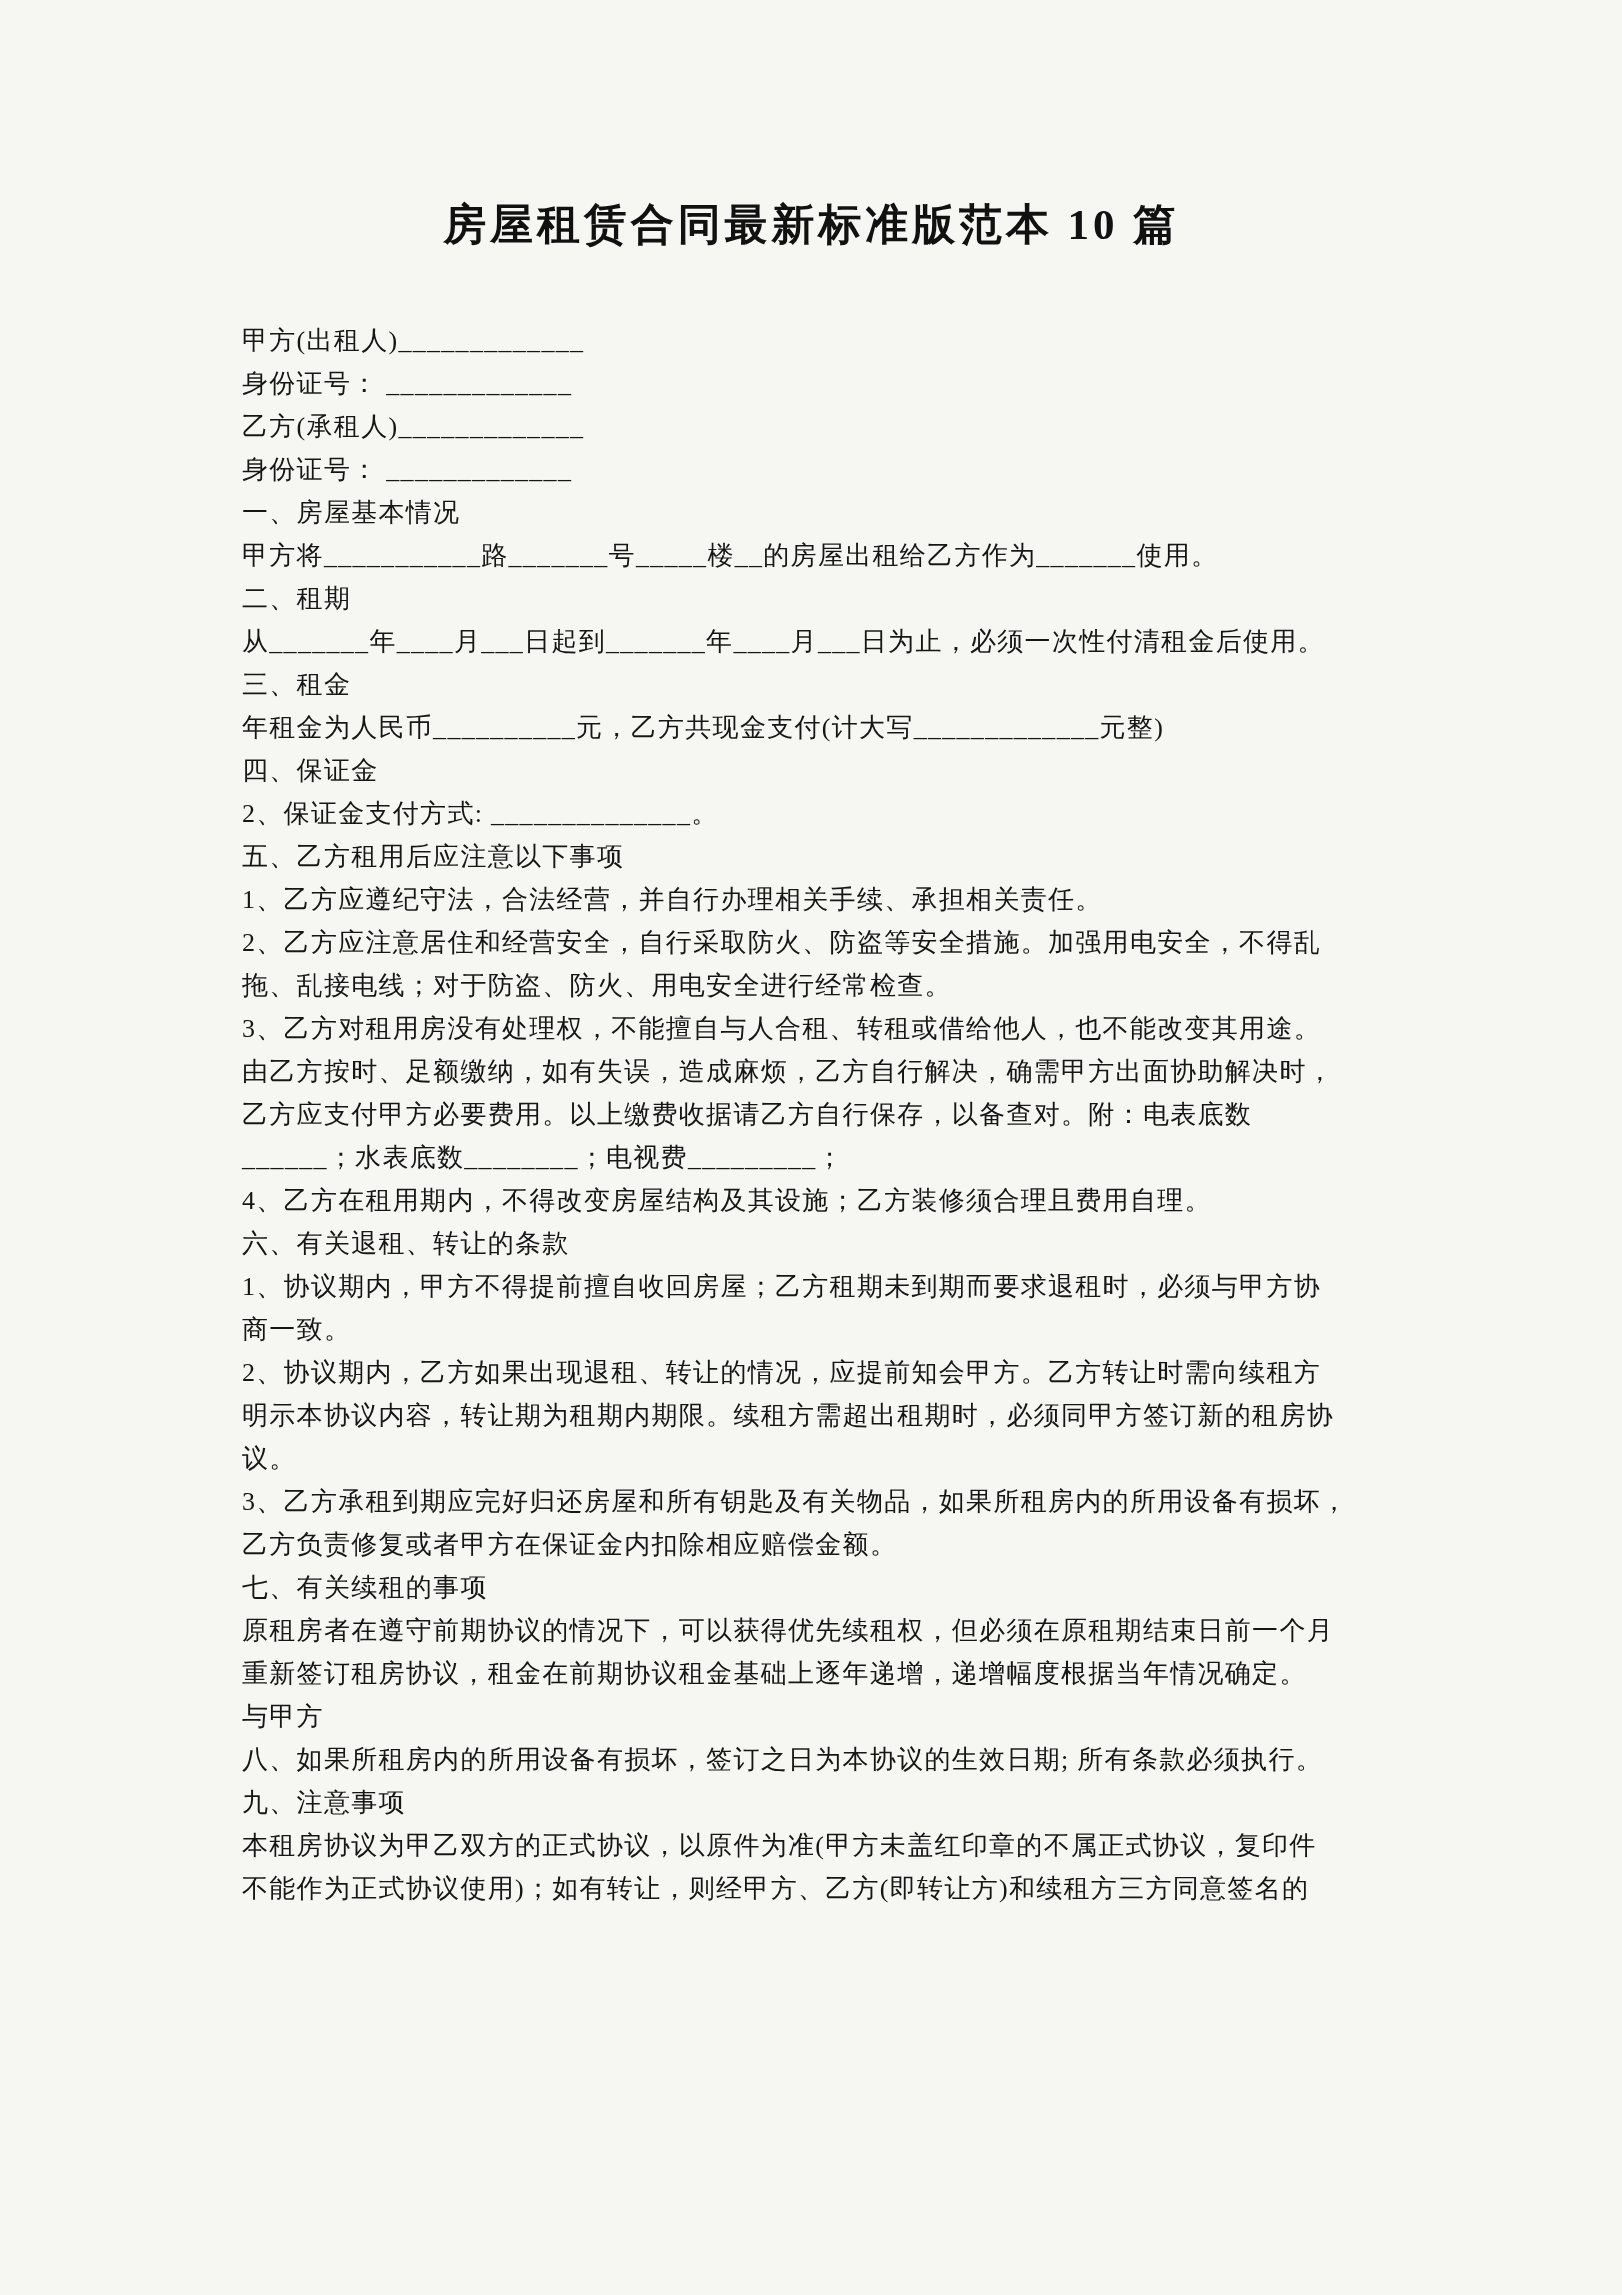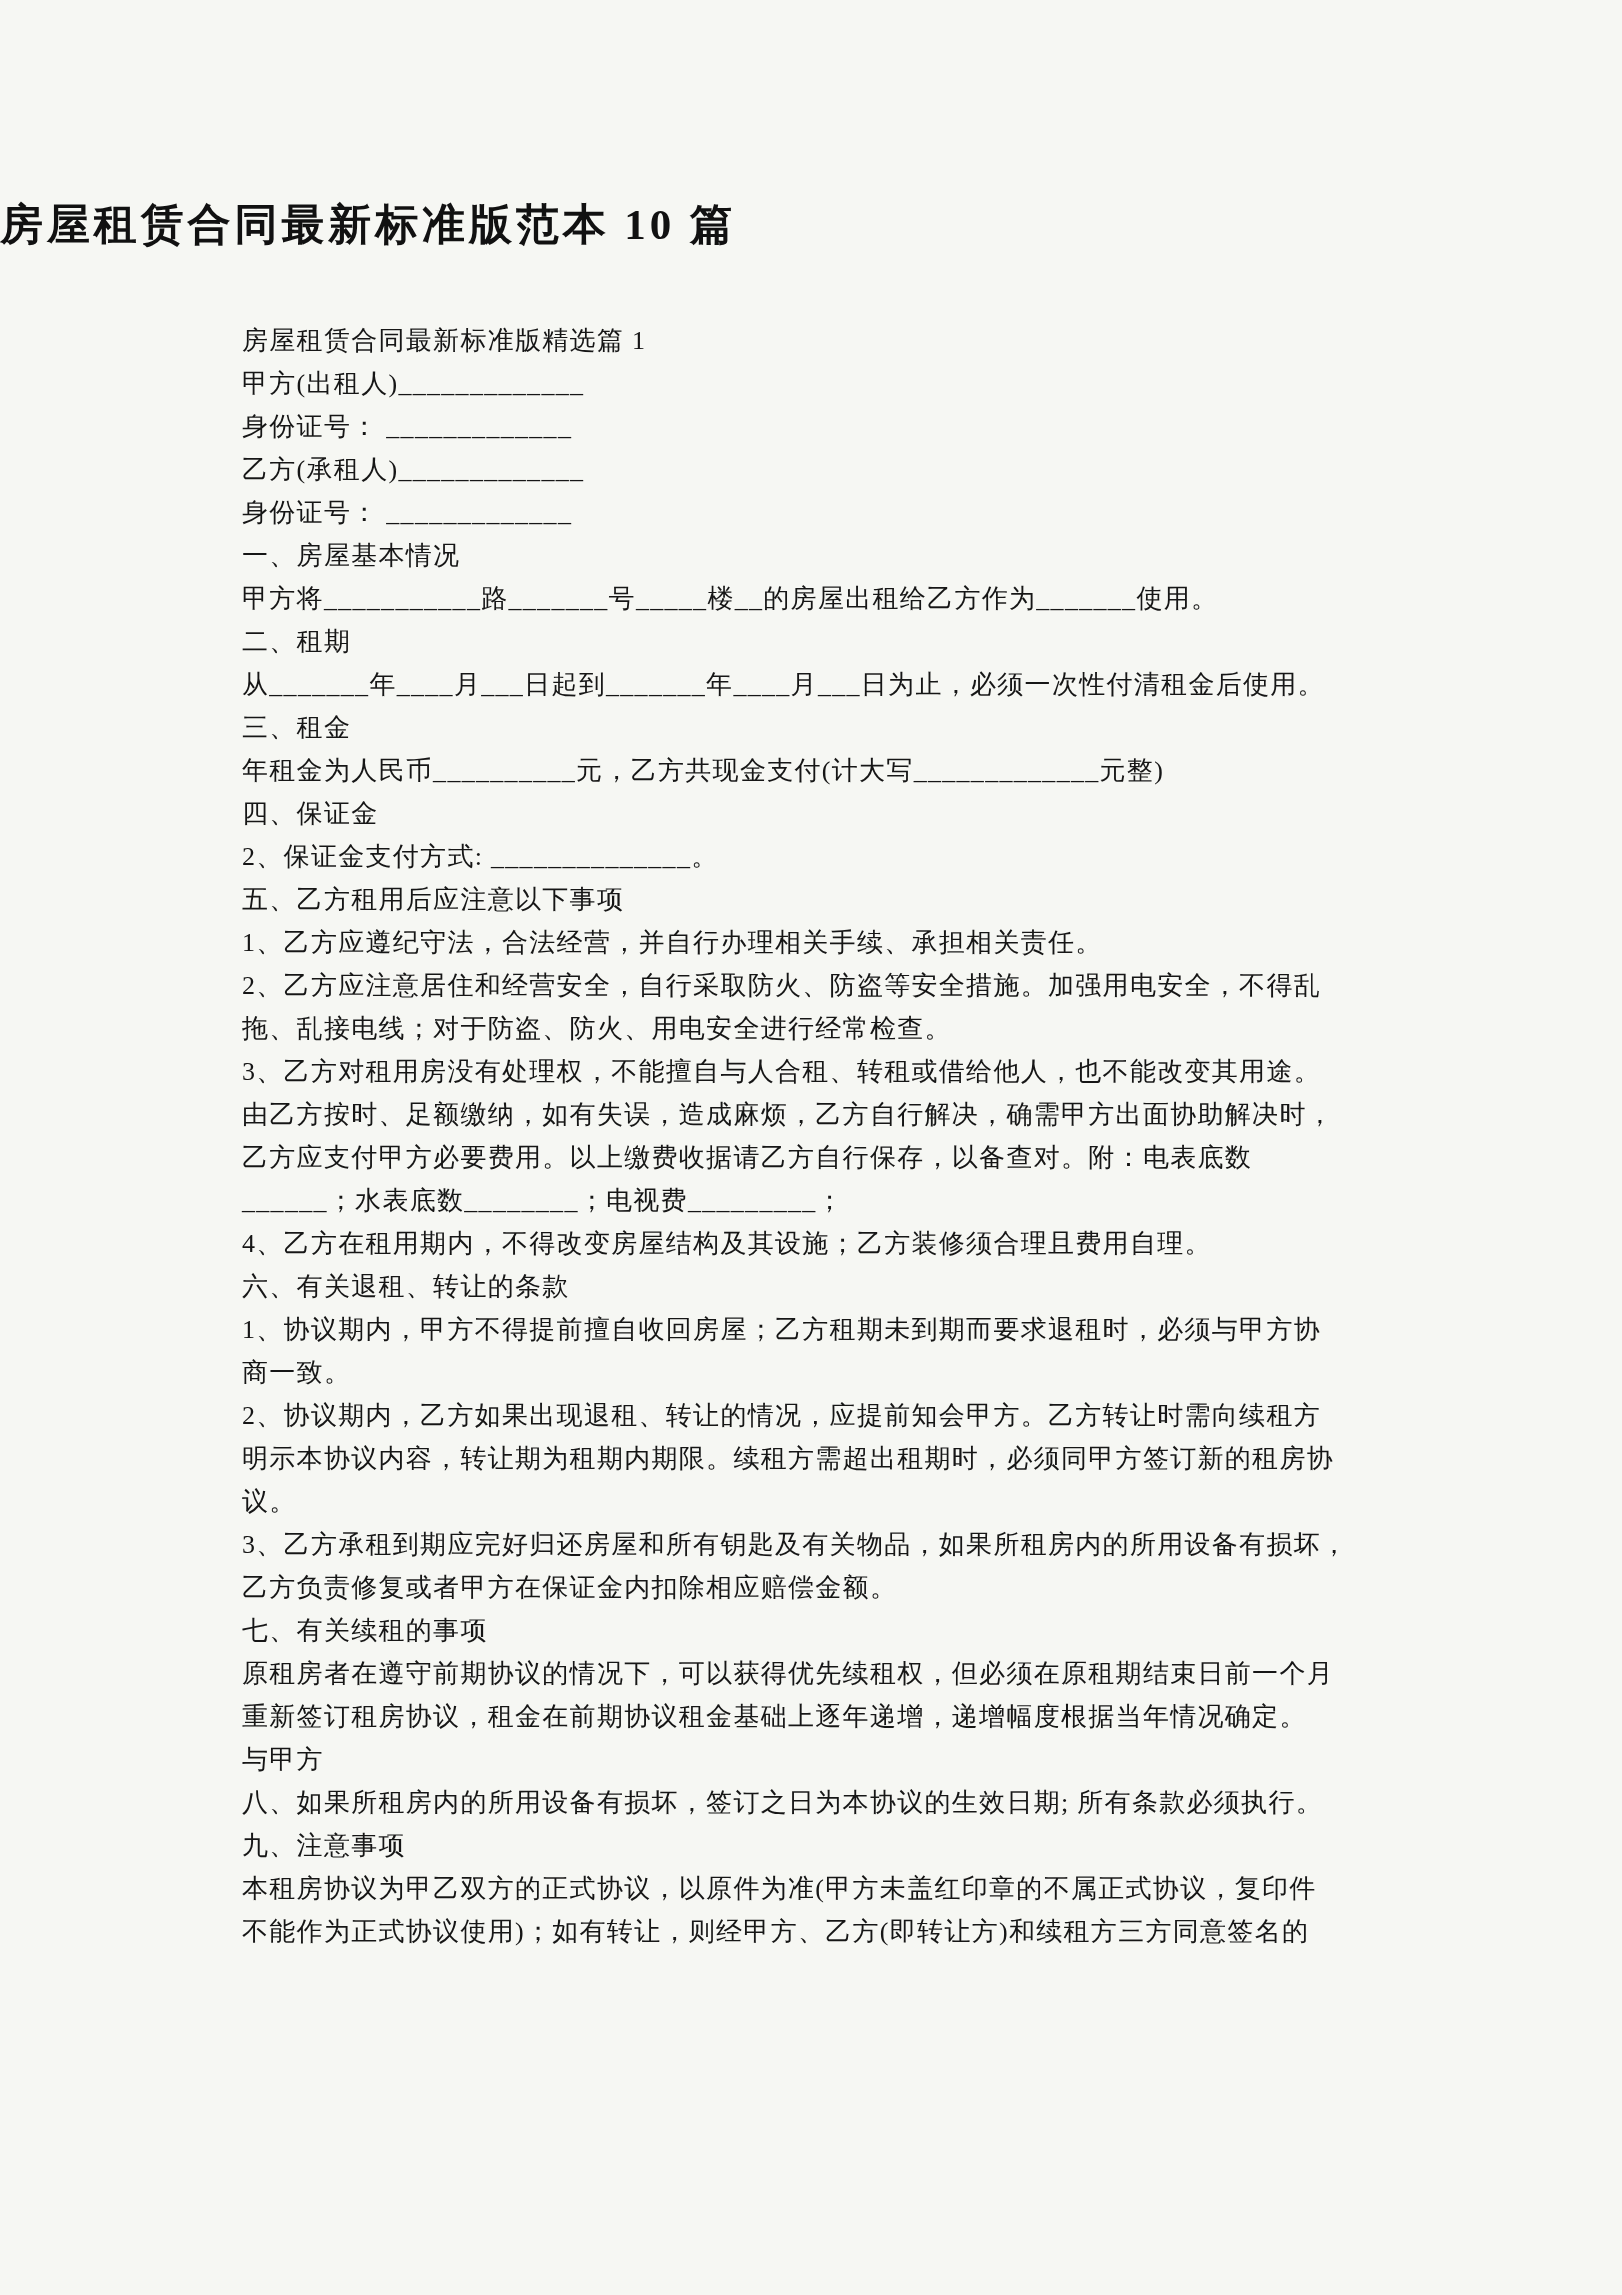--- a/index.html
+++ b/index.html
@@ -16,21 +16,21 @@
     color: #1a1a1a;
     font-family: "Liberation Serif", "DejaVu Serif", serif;
     overflow: hidden;
   }
   .doc-title {
     position: absolute;
     top: 196px;
     left: 0;
     width: 100%;
     margin: 0;
-    text-align: left;
+    text-align: center;
     font-size: 43px;
     font-weight: bold;
     letter-spacing: 3.9px;
     color: #111111;
     white-space: nowrap;
   }
   .doc-body {
     position: absolute;
     top: 319px;
     left: 242px;
@@ -47,21 +47,20 @@
   }
 </style>
 </head>
 <body>
 
 <div class="page">
 
   <h1 class="doc-title">房屋租赁合同最新标准版范本 10 篇</h1>
 
   <main class="doc-body">
-    <p class="line">房屋租赁合同最新标准版精选篇 1</p>
     <p class="line">甲方(出租人)_____________</p>
     <p class="line">身份证号： _____________</p>
     <p class="line">乙方(承租人)_____________</p>
     <p class="line">身份证号： _____________</p>
     <p class="line">一、房屋基本情况</p>
     <p class="line">甲方将___________路_______号_____楼__的房屋出租给乙方作为_______使用。</p>
     <p class="line">二、租期</p>
     <p class="line">从_______年____月___日起到_______年____月___日为止，必须一次性付清租金后使用。</p>
     <p class="line">三、租金</p>
     <p class="line">年租金为人民币__________元，乙方共现金支付(计大写_____________元整)</p>

